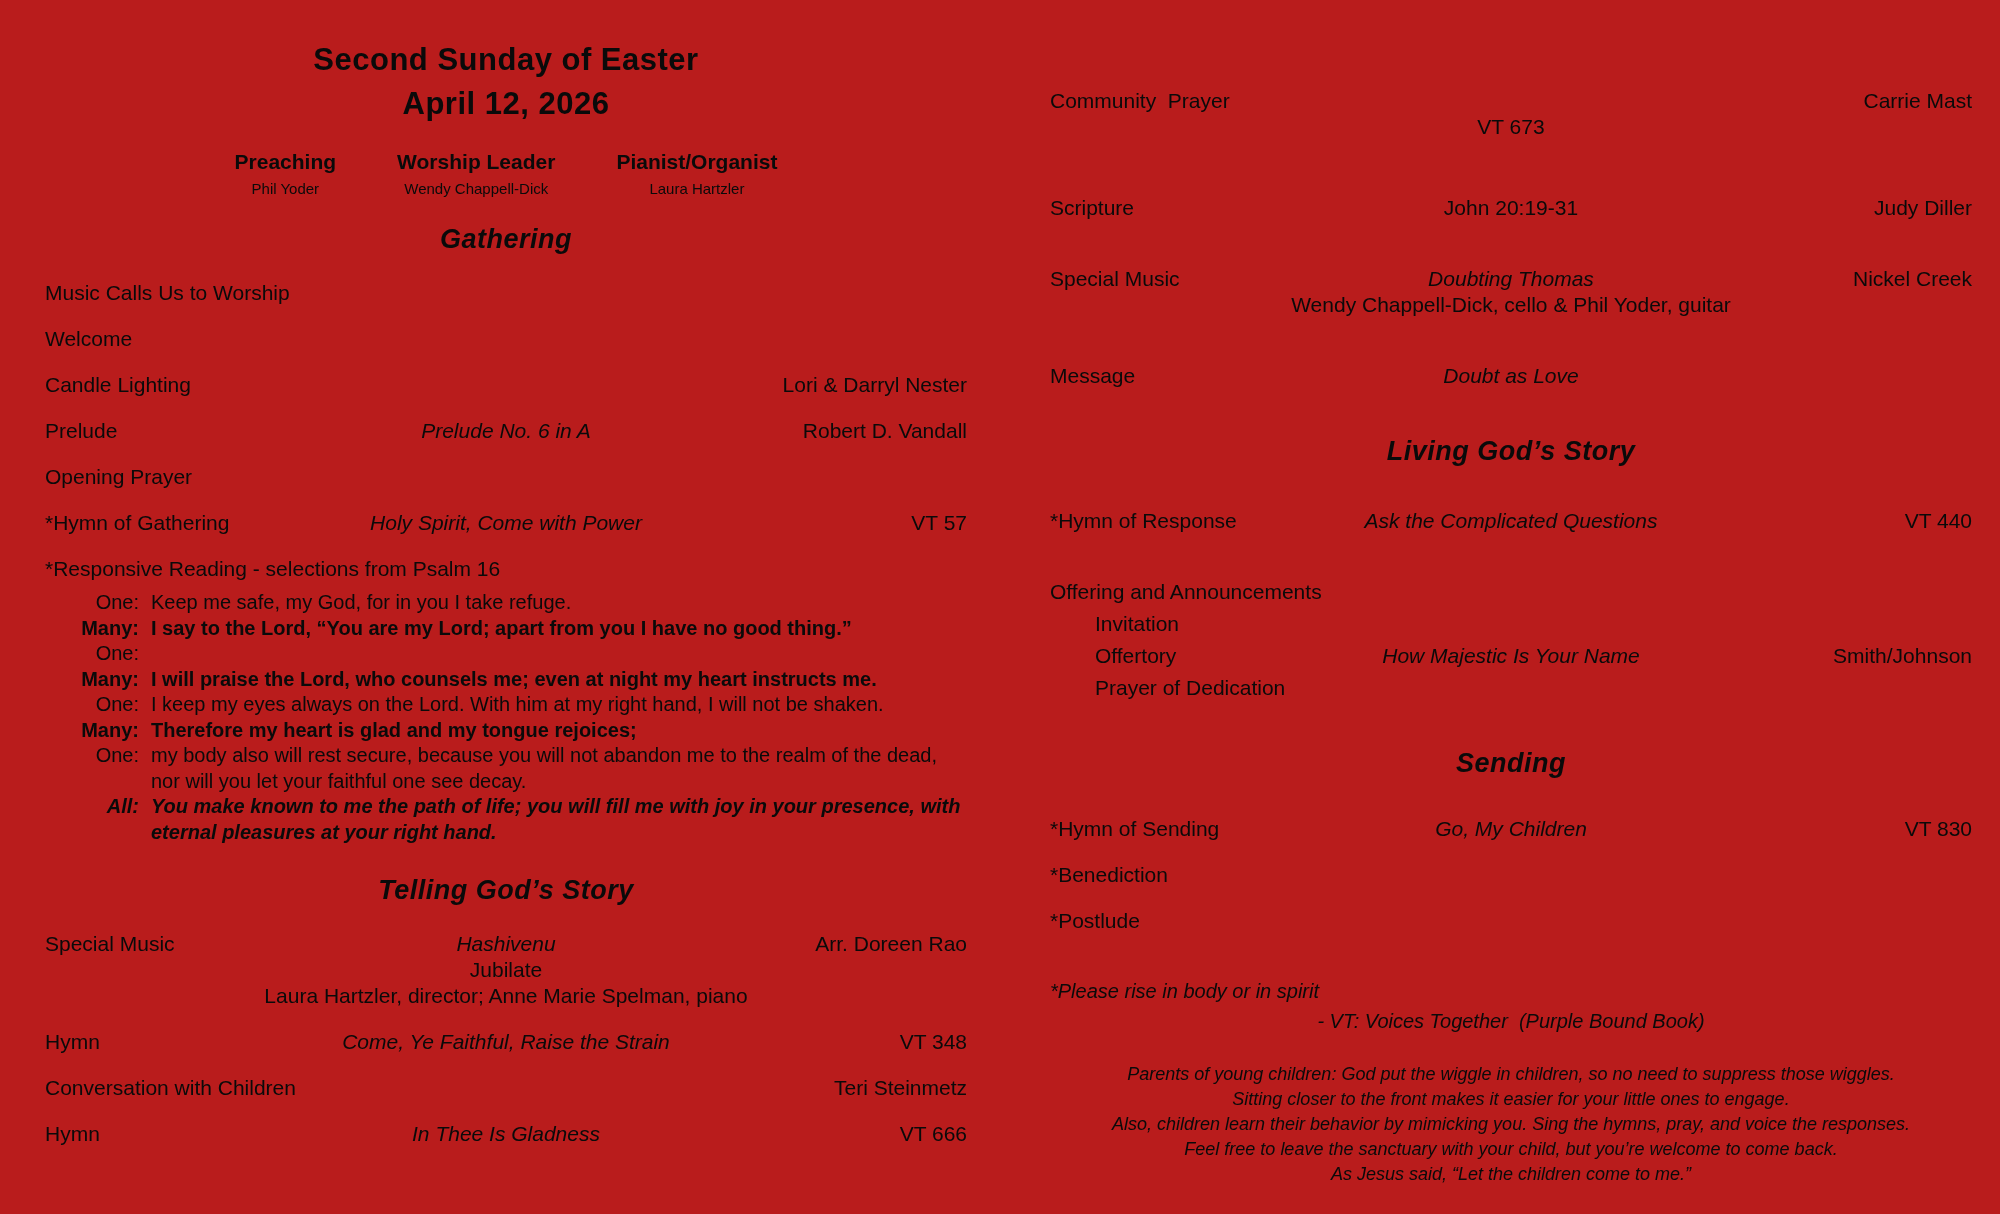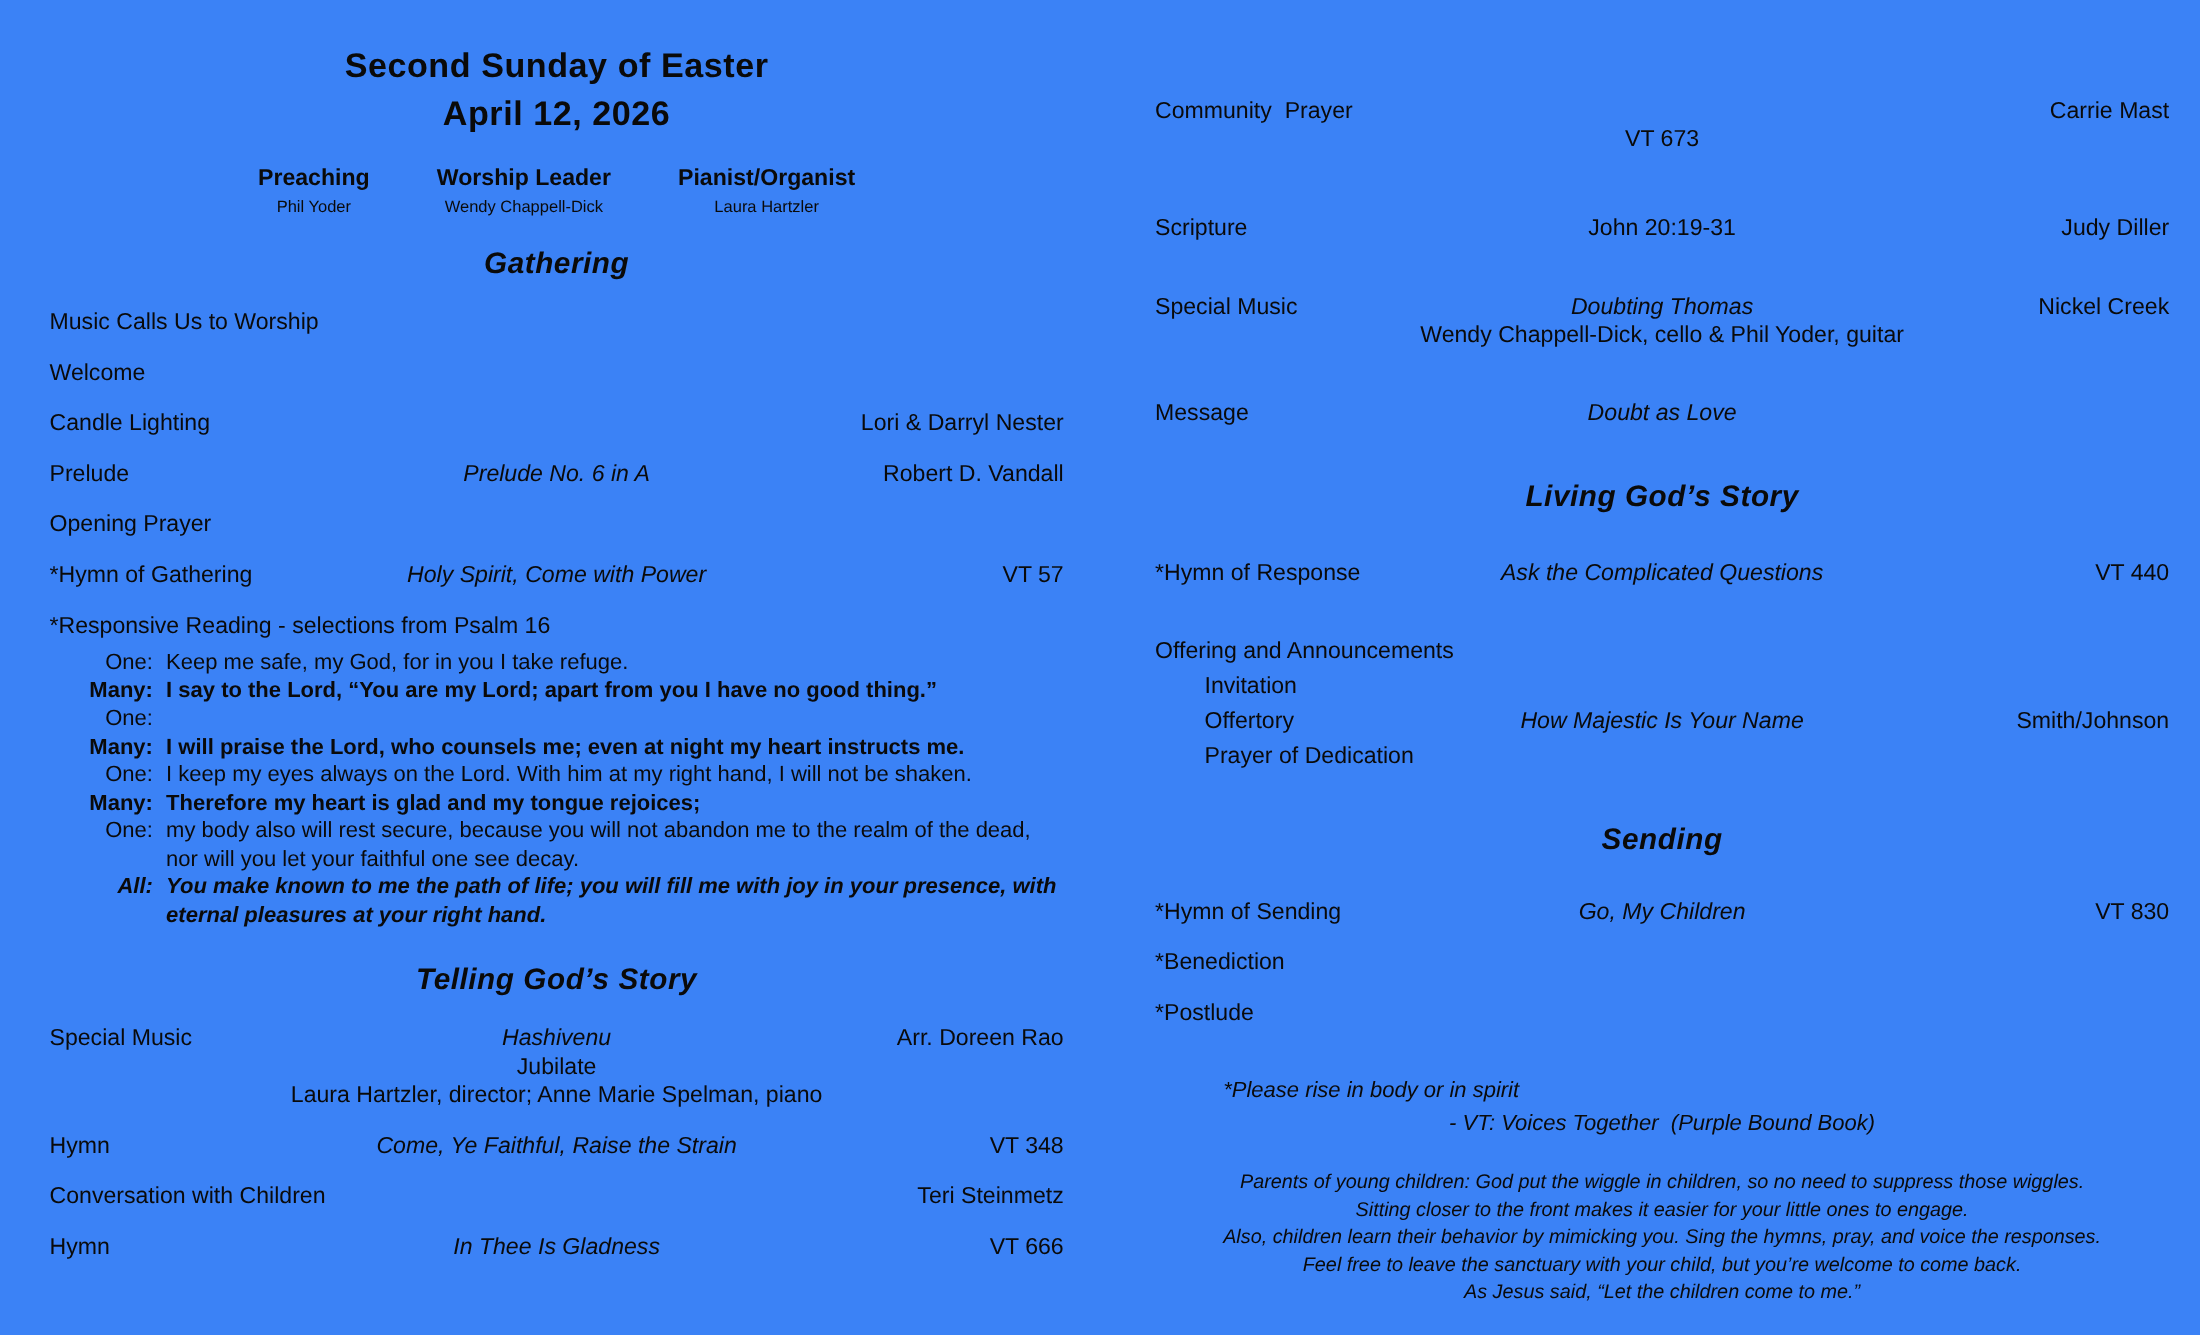--- a/index.html
+++ b/index.html
@@ -6,21 +6,21 @@
     margin: 0;
     padding: 0;
     background: #ffffff;
     color: #0a0a0a;
     font-family: "Liberation Sans", sans-serif;
   }
   .page {
     position: relative;
     width: 2000px;
     height: 1214px;
-    background: #3b82f6;
+    background: #b91c1c;
     overflow: hidden;
   }
   .col {
     position: absolute;
     top: 0;
   }
   .col-left  { left: 45px;  width: 922px; padding-top: 38px; }
   .col-right { left: 1050px; width: 922px; padding-top: 88px; }
 
   .title {
@@ -95,21 +95,21 @@
   .rtext { flex: 1; padding-right: 4px; }
   .bold { font-weight: bold; }
   .bolditalic { font-weight: bold; font-style: italic; }
 
   .note {
     font-size: 20px;
     font-style: italic;
     line-height: 25px;
     white-space: pre-wrap;
   }
-  .note-rise { margin-top: 45px; margin-left: 62px; }
+  .note-rise { margin-top: 45px; }
   .note-vt   { margin-top: 5px; text-align: center; }
   .parents {
     margin-top: 28px;
     font-size: 18px;
     font-style: italic;
     text-align: center;
     line-height: 25px;
   }
 </style>
 </head>

